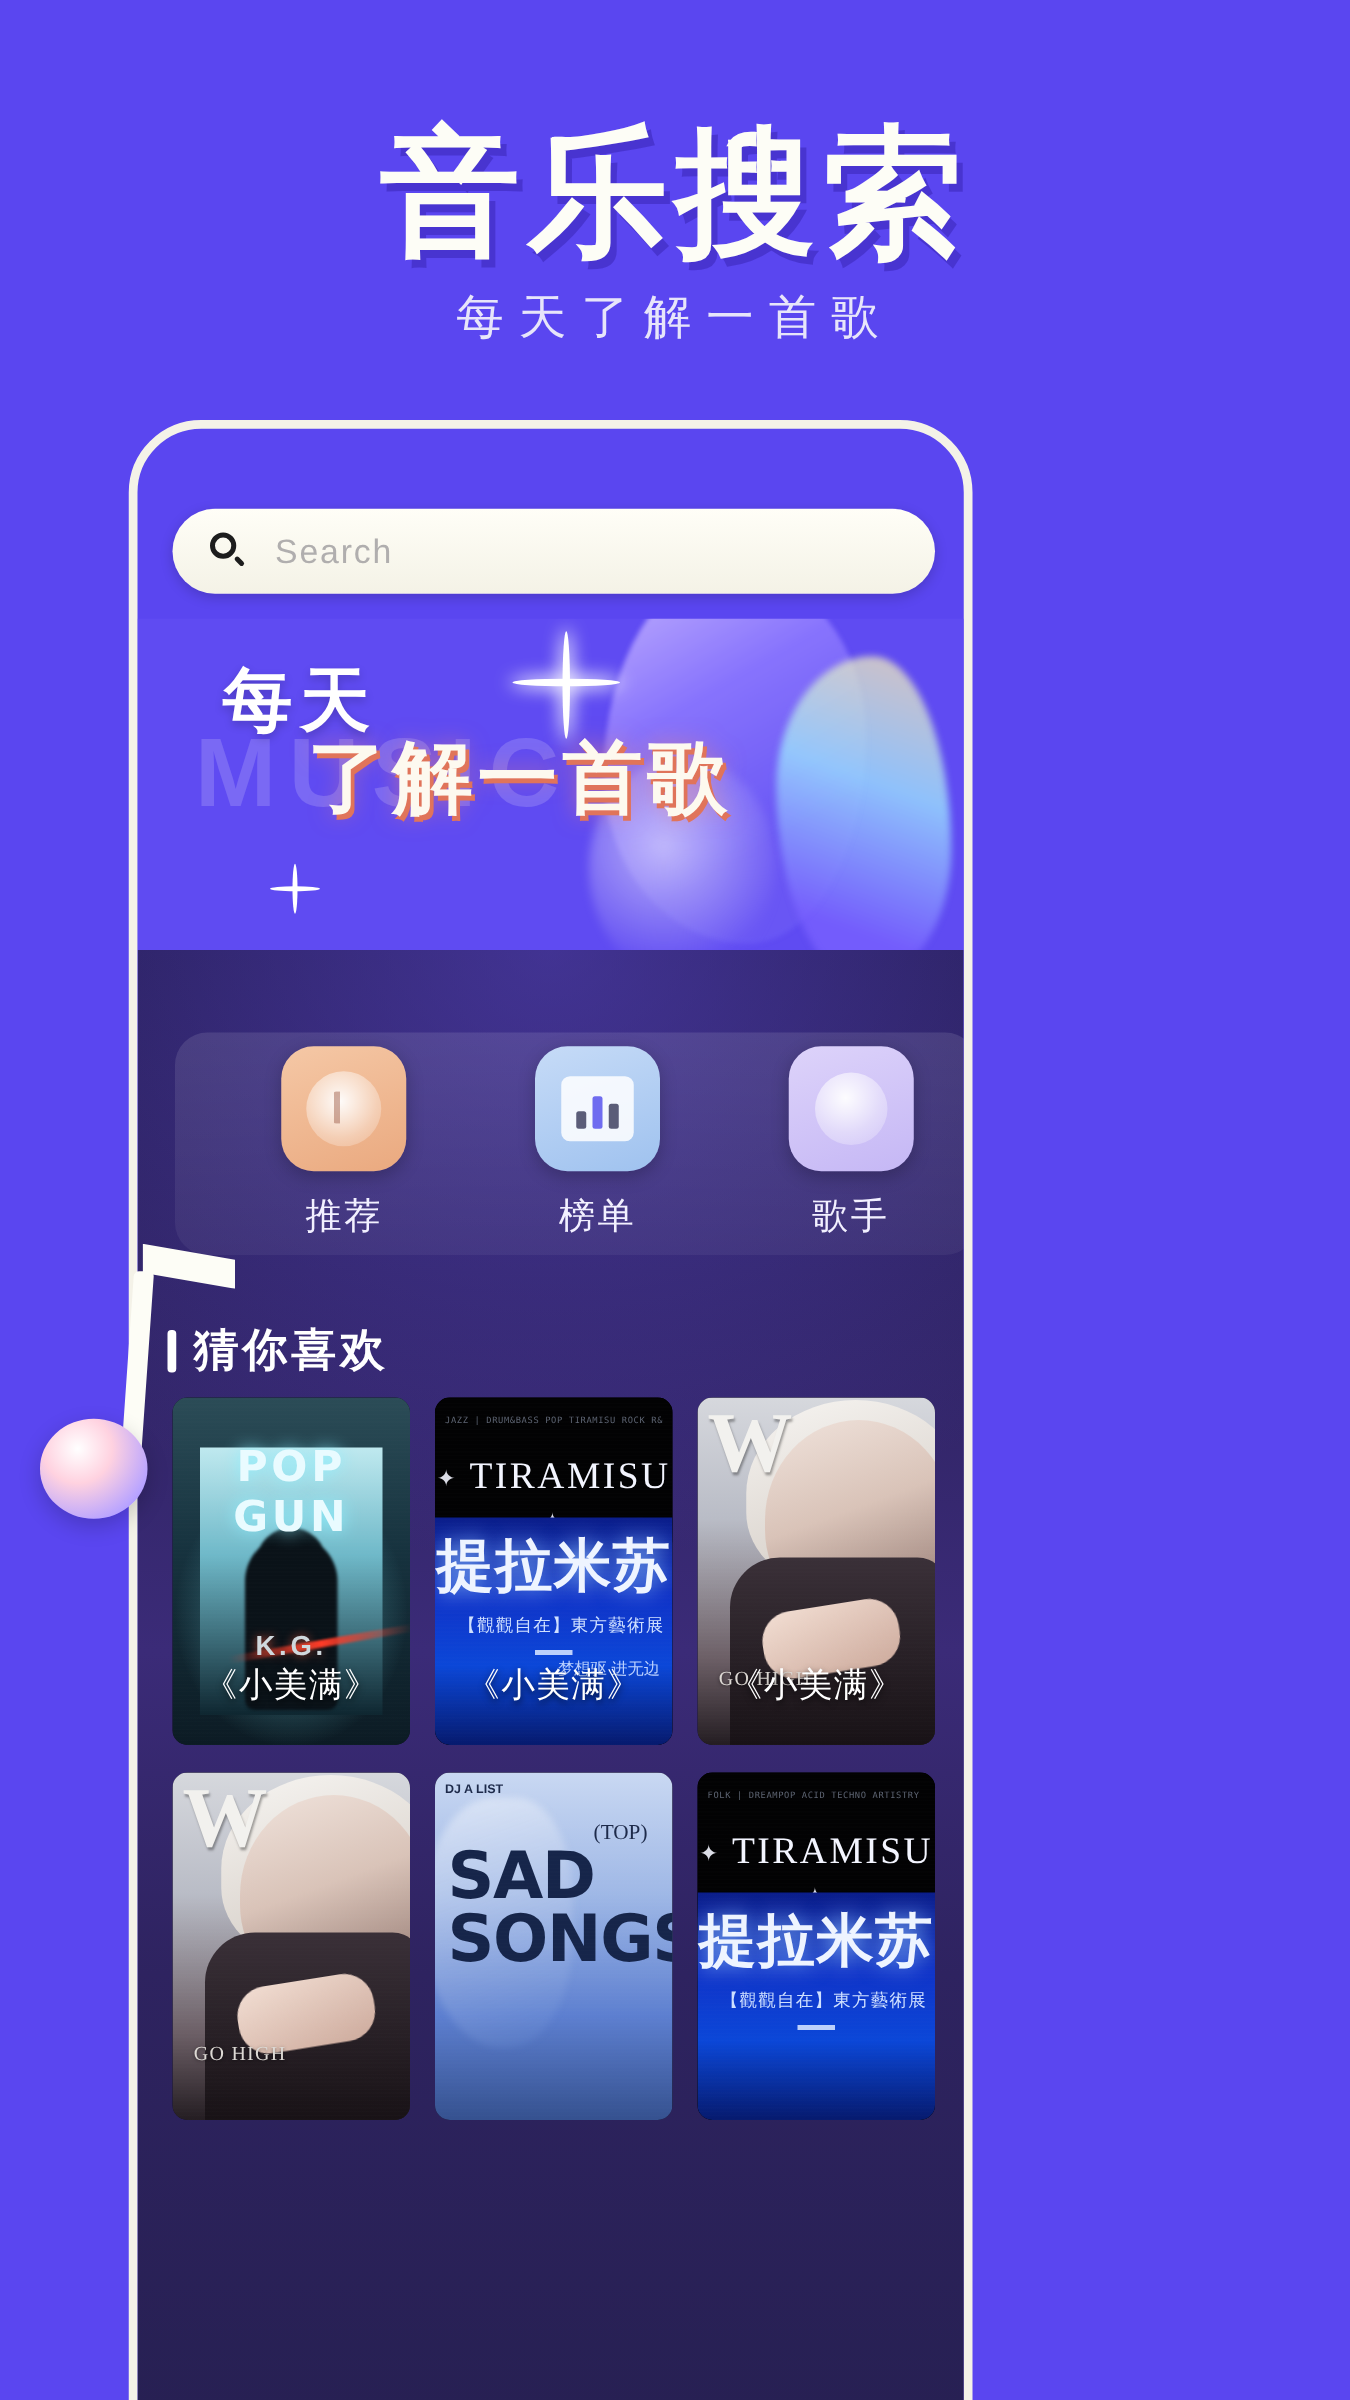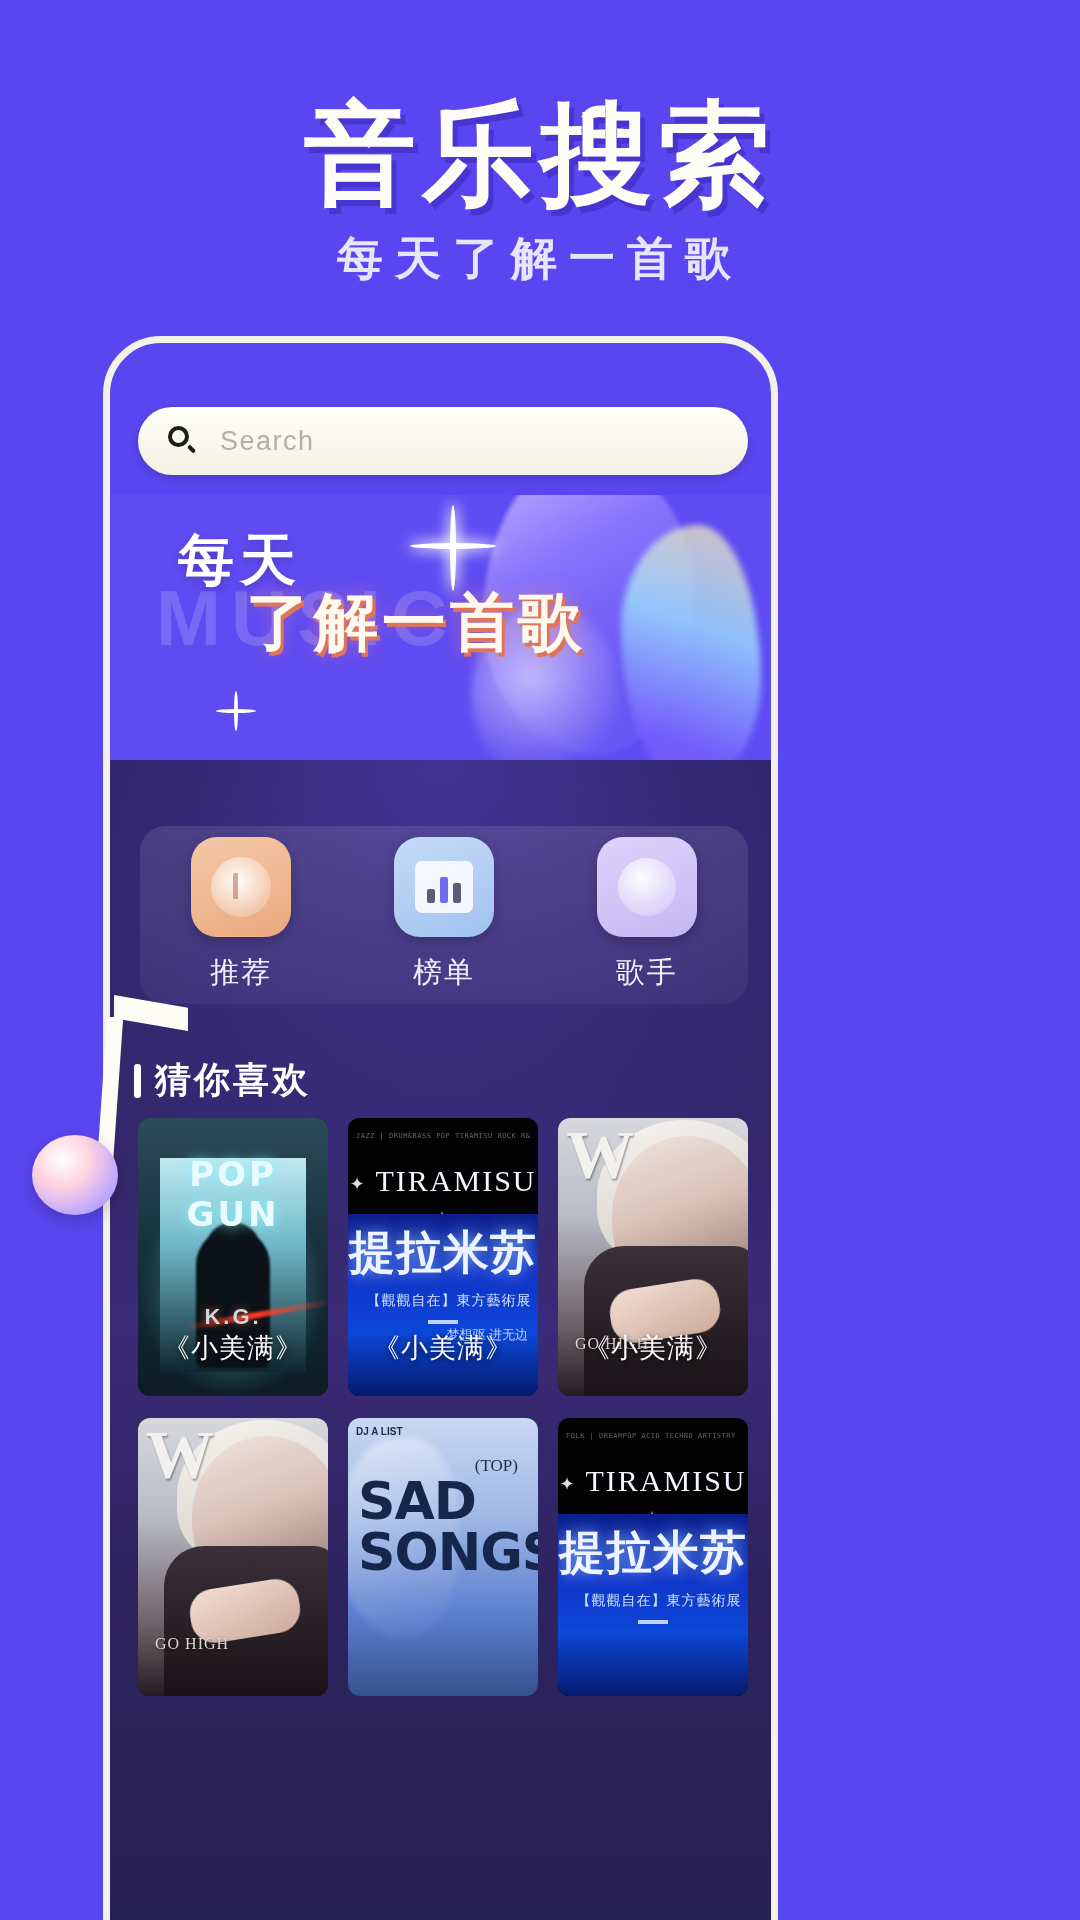--- a/index.html
+++ b/index.html
@@ -24,23 +24,23 @@
     line-height: 1.05;
     font-weight: 900;
     letter-spacing: 6px;
     color: #fdfdf6;
     text-shadow: 5px 6px 0 rgba(40,20,150,0.35);
   }
   .hero-sub {
     position: absolute;
     top: 228px; left: 0; right: 0;
     text-align: center;
-    font-size: 46px;
+    font-size: 38px;
     letter-spacing: 12px;
-    font-weight: 700;
+    font-weight: 400;
     color: #efeefb;
     opacity: .95;
   }
 
   
   .phone {
     position: absolute;
     left: 103px;
     top: 336px;
     width: 675px;
@@ -221,20 +221,21 @@
   
   .cat-card {
     position: absolute;
     top: 66px; left: 30px;
     width: 608px; height: 178px;
     background: linear-gradient(180deg, rgba(255,255,255,.11), rgba(255,255,255,.05));
     border-radius: 26px;
     display: flex;
     align-items: center;
     justify-content: space-around;
+    padding-left: 34px;
   }
   .cat-item {
     display: flex;
     flex-direction: column;
     align-items: center;
     width: 150px;
   }
   .cat-icon {
     width: 100px; height: 100px;
     border-radius: 26px;

